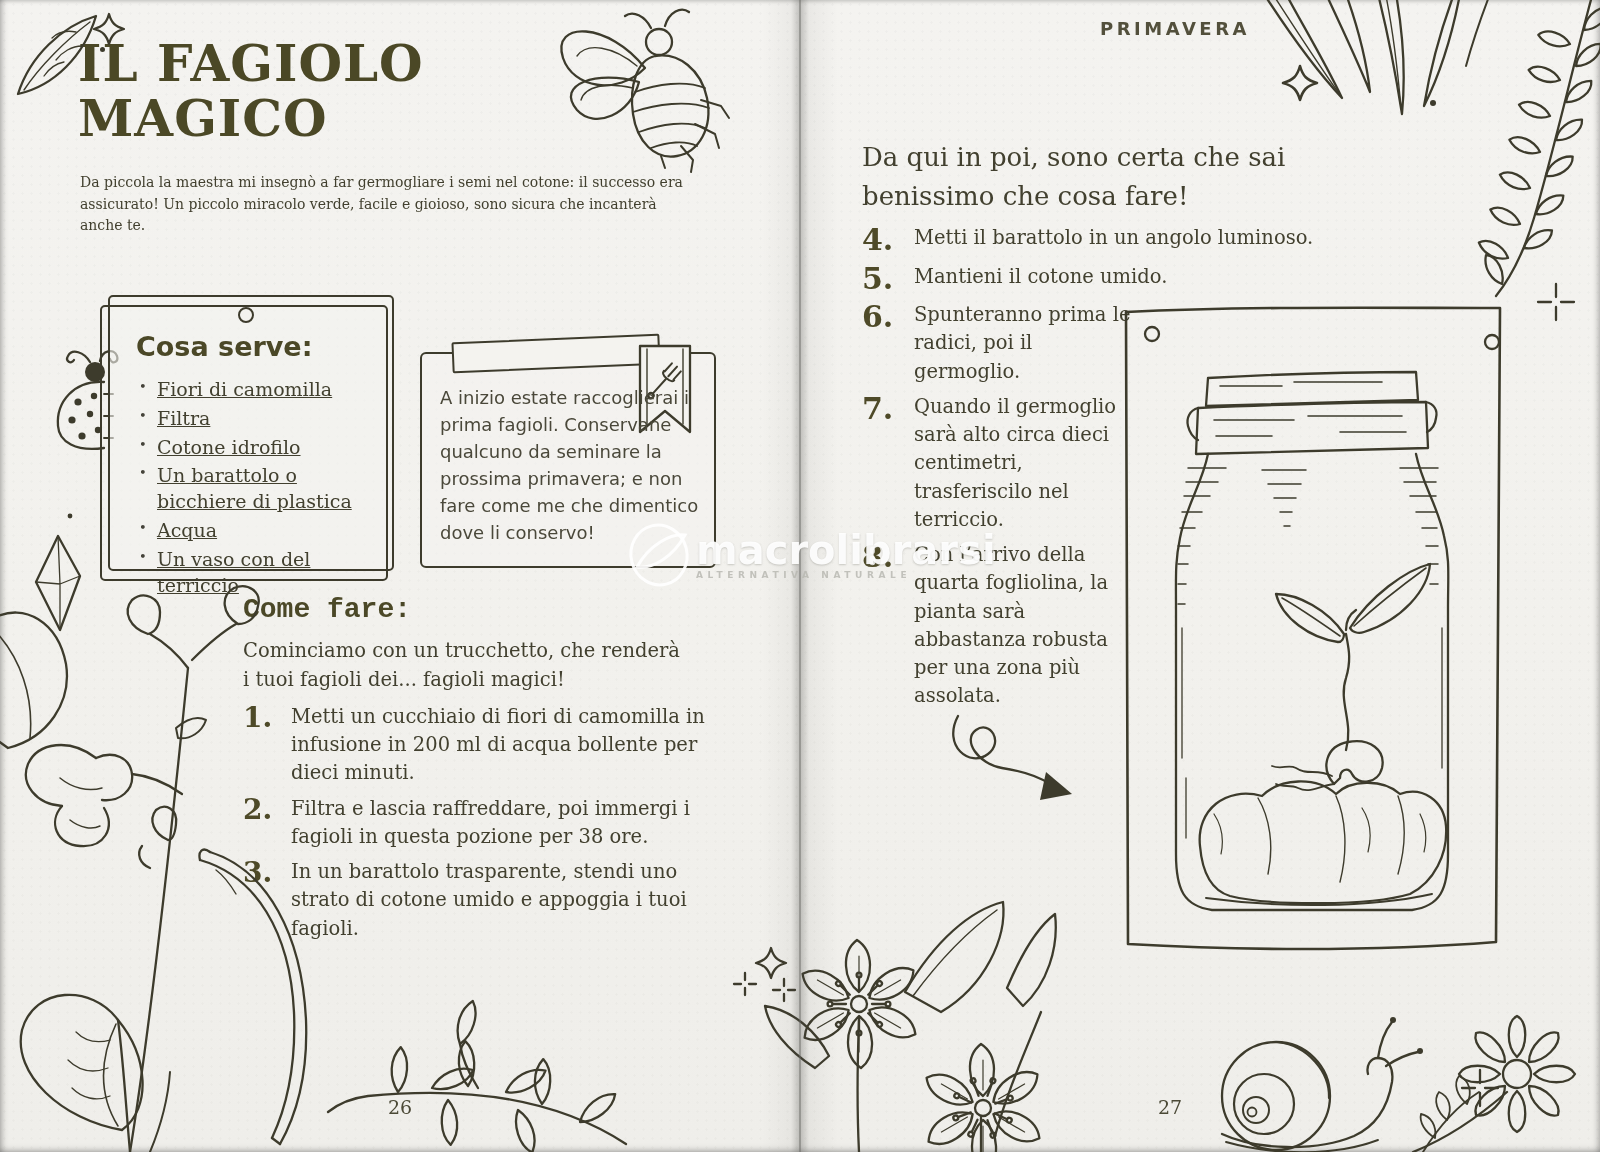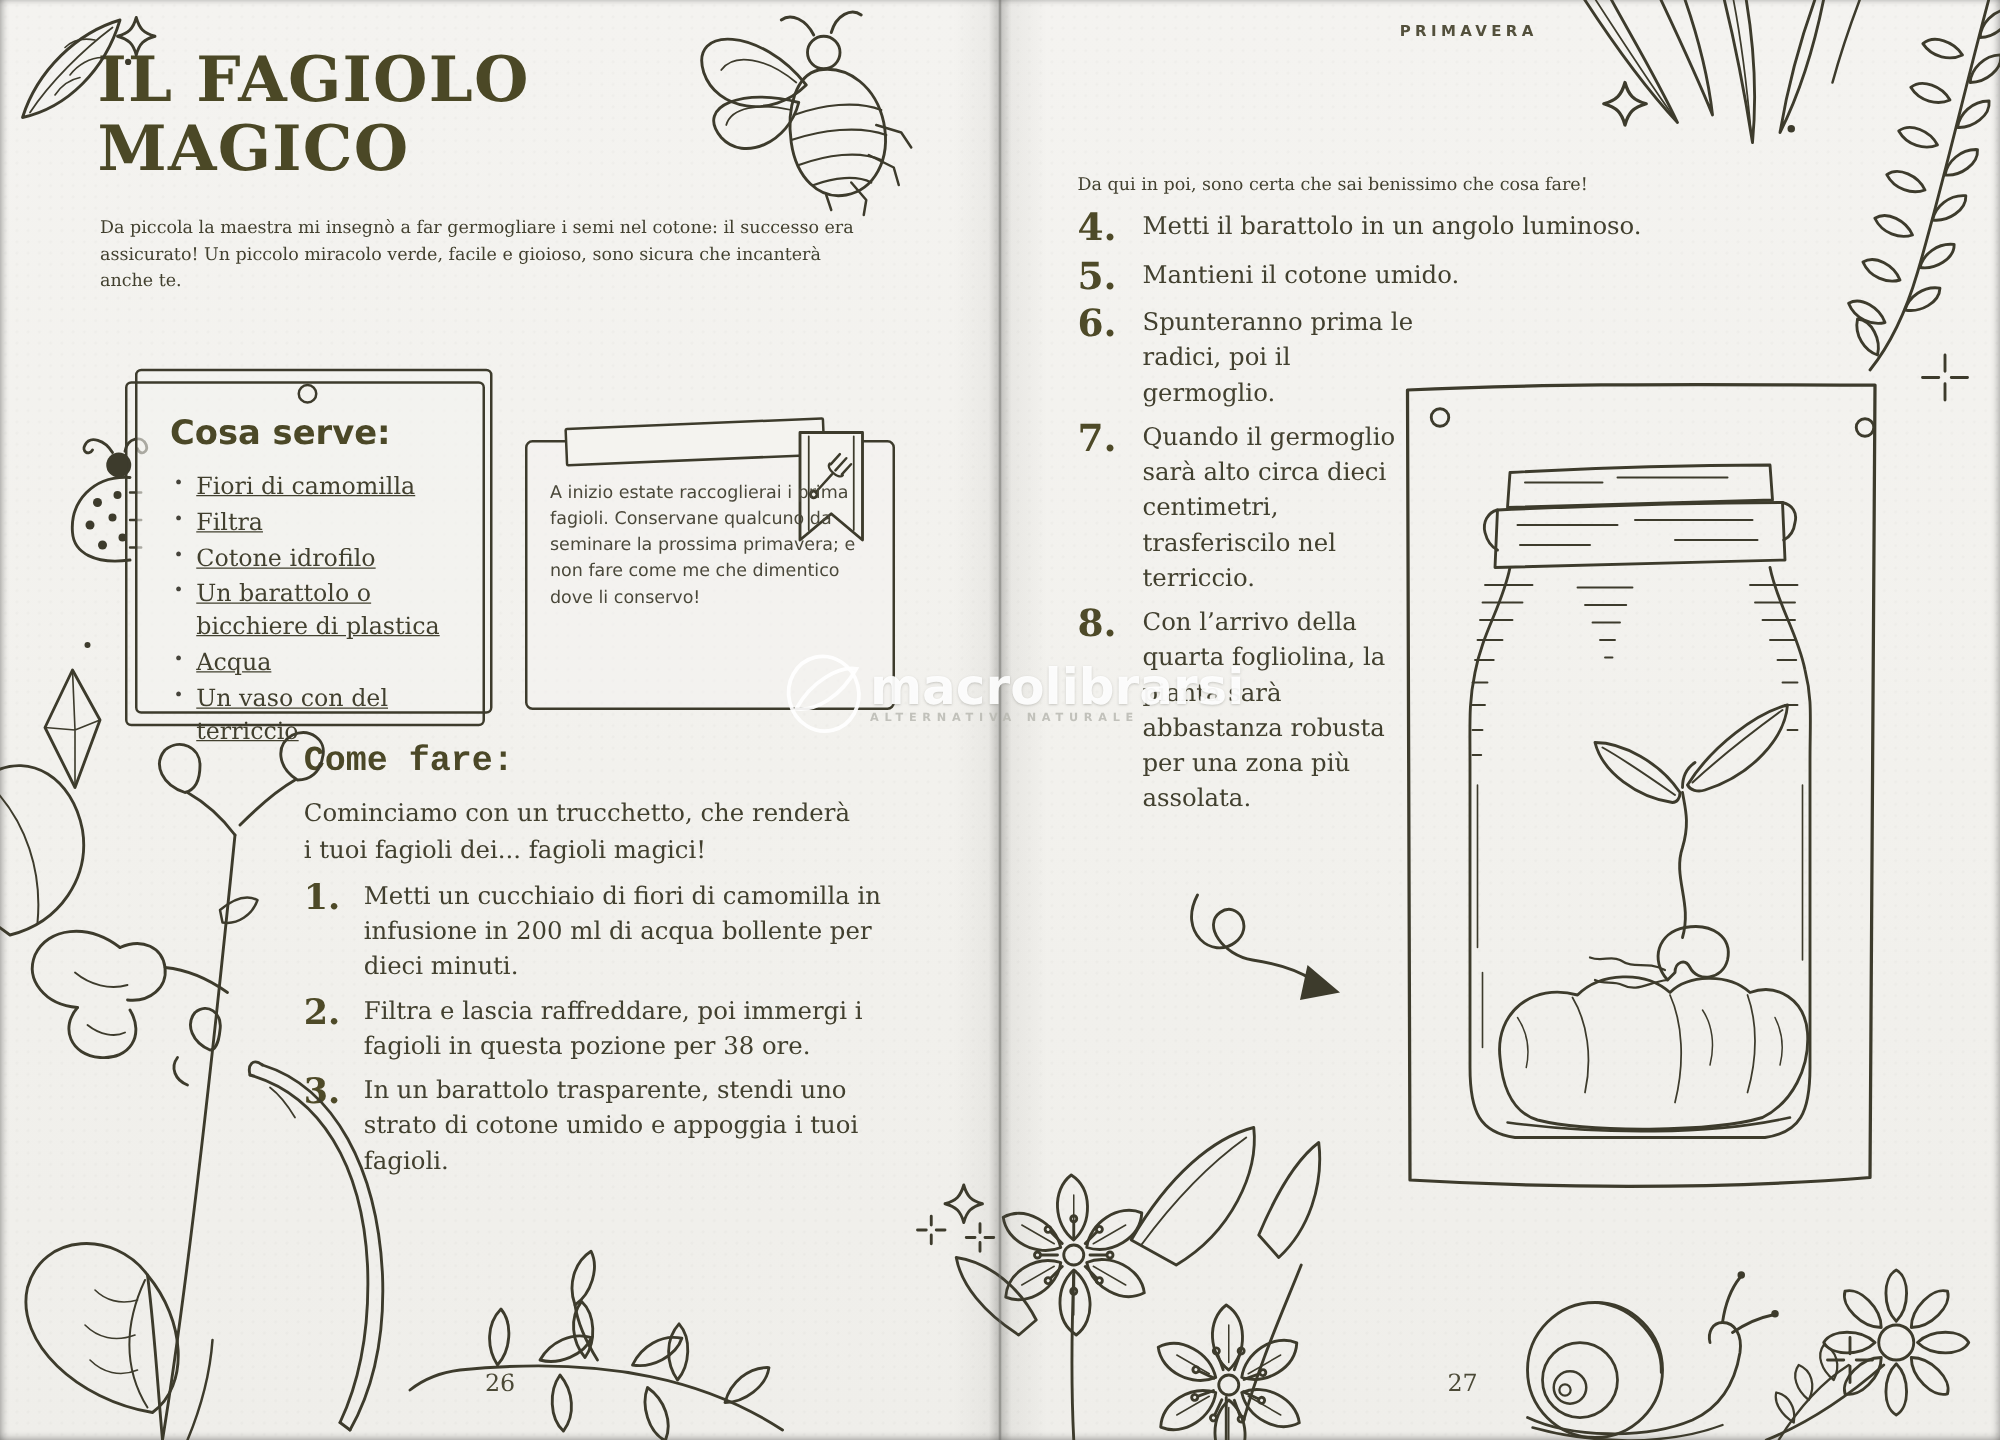--- a/index.html
+++ b/index.html
@@ -49,40 +49,40 @@
   .cosa-head{position:absolute;left:26px;top:34px;font-family:"DejaVu Sans",sans-serif;font-weight:700;font-size:27px;color:#4b4827;}
   .cosa-list{position:absolute;left:26px;top:80px;width:236px;margin:0;padding:0;list-style:none;font-size:19px;line-height:1.36;text-decoration:underline;}
   .cosa-list li{position:relative;padding-left:21px;margin-bottom:3px;}
   .cosa-list li::before{content:"•";position:absolute;left:3px;top:1px;font-size:13px;color:#45433a;}
 
   .note-box{
     left:420px;top:352px;width:292px;height:212px;z-index:3;
     border:2.6px solid #3d3b2c;border-radius:6px;background:rgba(244,243,240,0.55);
   }
   .note-text{position:absolute;left:18px;top:30px;width:262px;
-    font-family:"DejaVu Sans",sans-serif;font-size:14px;line-height:1.5;color:#4a483a;}
+    font-family:"DejaVu Sans",sans-serif;font-size:18px;line-height:1.5;color:#4a483a;}
   .tape{position:absolute;left:30px;top:-16px;width:204px;height:27px;
     background:#f4f3ef;border:2.2px solid #3d3b2c;transform:rotate(-2.4deg);border-radius:2px;}
 
   .come-fare{left:243px;top:594px;width:492px;}
   .cf-head{font-family:Liberation Mono, monospace;font-weight:700;font-size:28px;color:#4b4827;margin-bottom:12px;}
   .cf-intro{font-size:19.5px;line-height:1.48;width:438px;margin-bottom:8px;}
   .step{display:flex;gap:12px;margin-bottom:7px;}
   .step-num{font-family:"DejaVu Serif",serif;font-weight:700;font-size:28px;line-height:1.05;color:#4e4a28;min-width:36px;}
   .step-text{font-size:19.5px;line-height:1.45;width:440px;}
 
   .pageno{font-size:19px;color:#4b4936;z-index:4;}
   #pn-left{left:388px;top:1096px;}
   #pn-right{left:1158px;top:1096px;}
 
   
   .season-header{left:1020px;top:18px;width:310px;text-align:center;
-    font-family:"DejaVu Sans",sans-serif;font-weight:700;font-size:12px;letter-spacing:3.5px;color:#53503c;}
+    font-family:"DejaVu Sans",sans-serif;font-weight:700;font-size:18px;letter-spacing:3.5px;color:#53503c;}
   .right-col{left:862px;top:138px;width:560px;}
-  .right-col .intro{font-size:14px;line-height:1.5;width:548px;margin-bottom:8px;}
+  .right-col .intro{font-size:26px;line-height:1.5;width:548px;margin-bottom:8px;}
   .right-col .step-num{font-size:30px;min-width:40px;}
   .right-col .step-text{width:470px;}
   .narrow .step-text{width:218px;}
 
   
   .watermark{position:absolute;left:626px;top:518px;display:flex;align-items:center;gap:4px;z-index:20;pointer-events:none;}
   .wm-logo{position:relative;width:66px;height:70px;flex:0 0 auto;}
   .wm-text{font-family:"DejaVu Sans",sans-serif;font-weight:700;font-size:40px;color:rgba(255,255,255,0.93);
     text-shadow:0 1px 2px rgba(128,128,122,0.38);letter-spacing:0;}
   .wm-tag{font-family:"DejaVu Sans",sans-serif;font-weight:700;font-size:9px;letter-spacing:4.6px;

